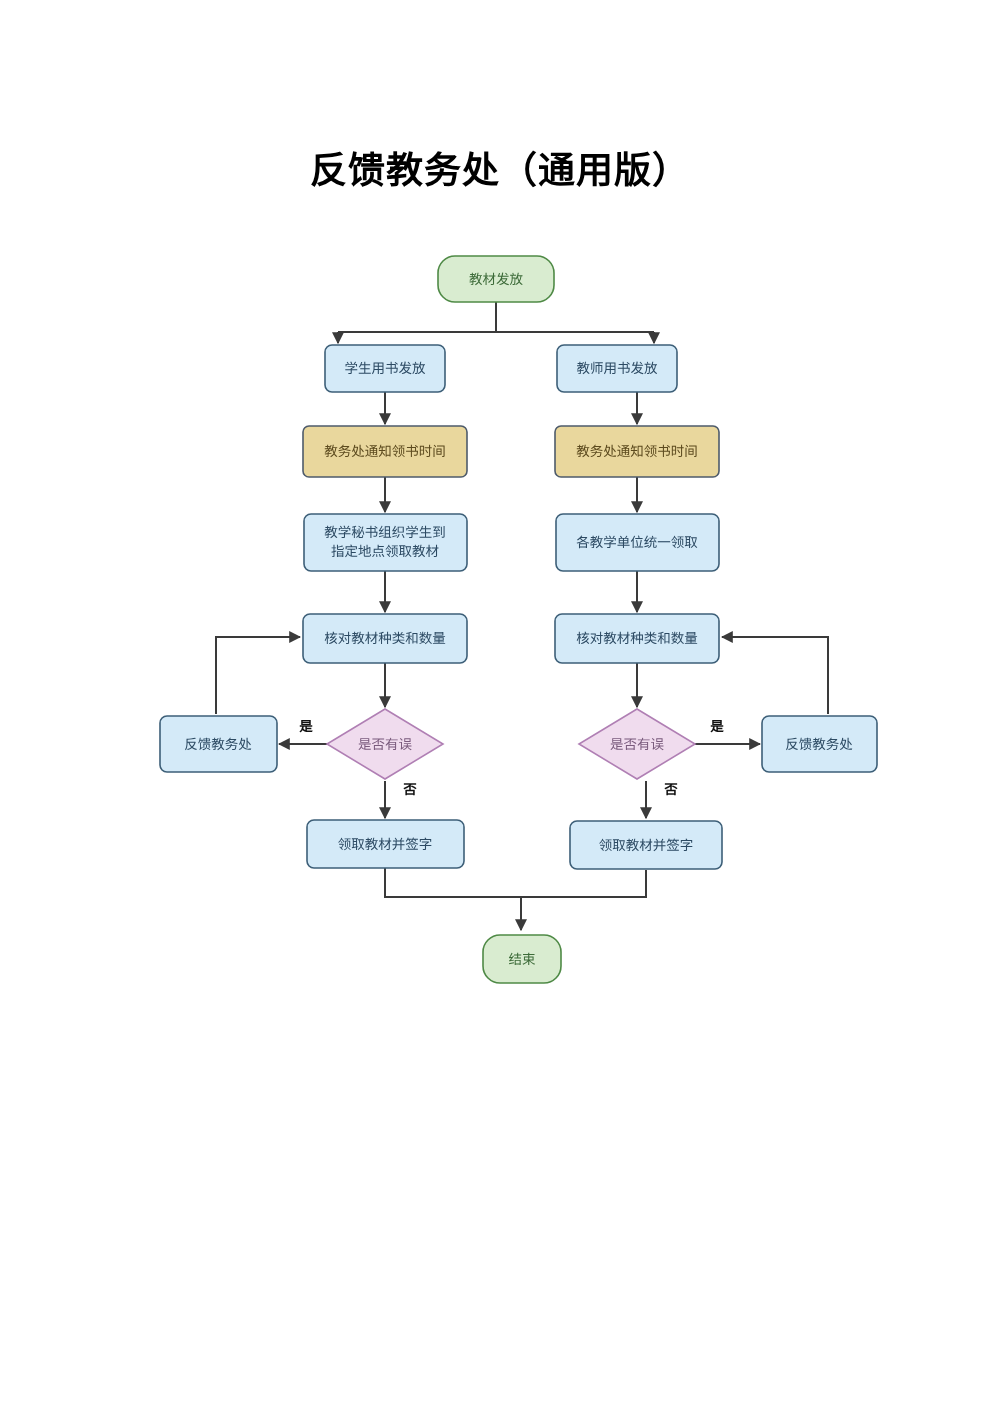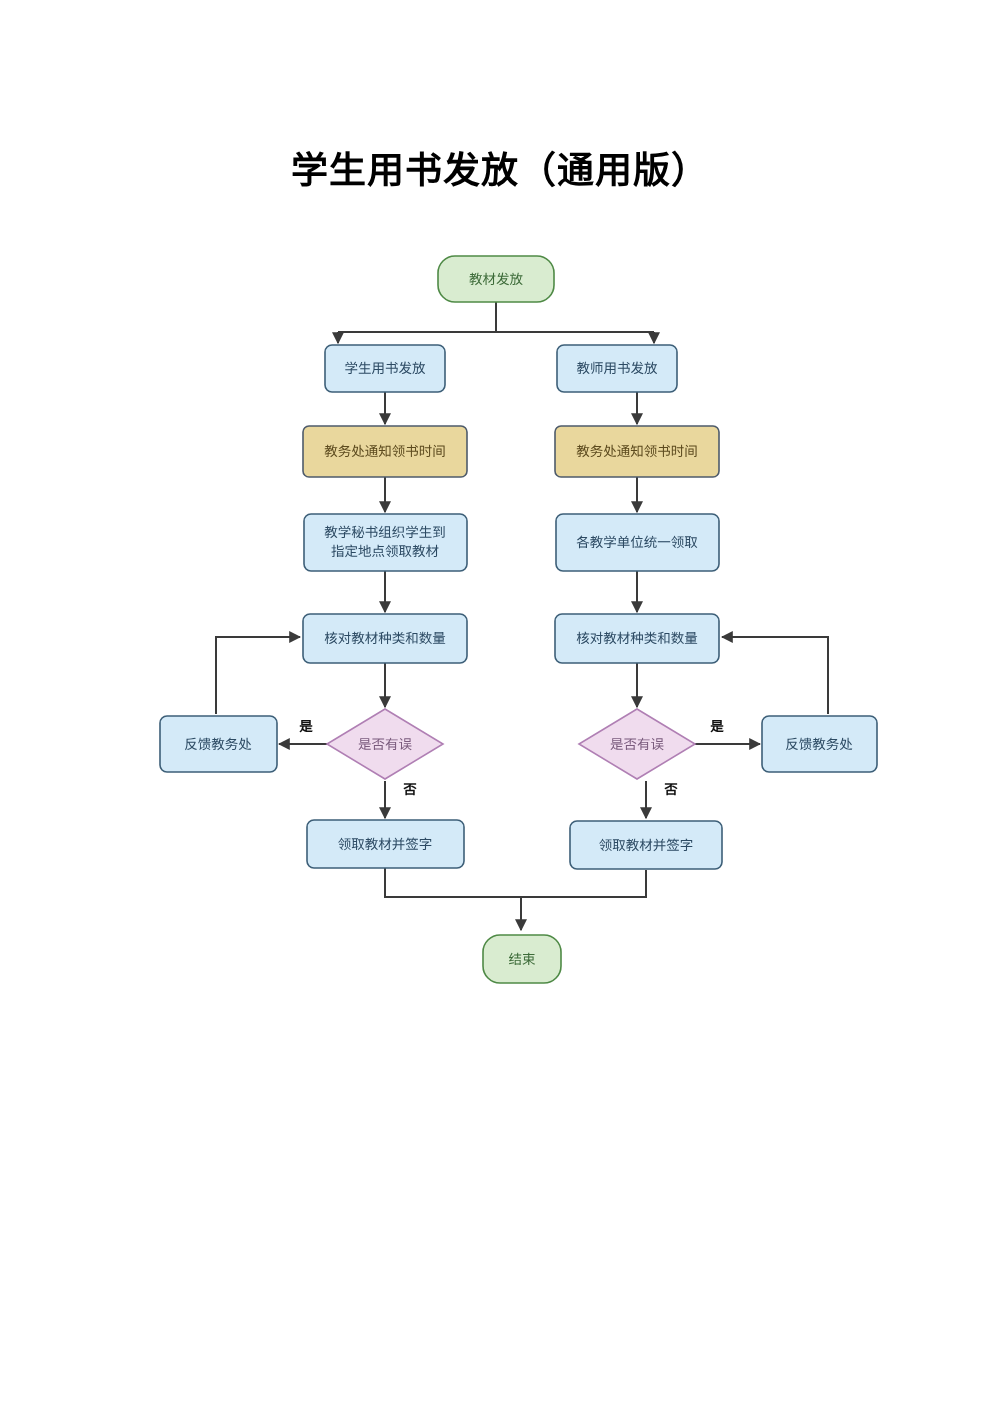--- a/index.html
+++ b/index.html
@@ -84,21 +84,21 @@
     fill: none;
     stroke: #3a3a3a;
     stroke-width: 2;
   }
 </style>
 </head>
 <body>
 
 <div id="page">
 
-  <div id="doc-title">学生用书发放（通用版）</div>
+  <div id="doc-title">反馈教务处（通用版）</div>
 
   <svg id="flow-svg" viewBox="0 0 1000 1415" xmlns="http://www.w3.org/2000/svg">
 
     <defs>
       <marker id="arrow" viewBox="0 0 10 10" refX="9" refY="5" markerWidth="6" markerHeight="6" orient="auto-start-reverse">
         <path d="M 0 0 L 10 5 L 0 10 z" fill="#3a3a3a"></path>
       </marker>
     </defs>
 
     <path class="edge" d="M 496,302 L 496,332"></path>

